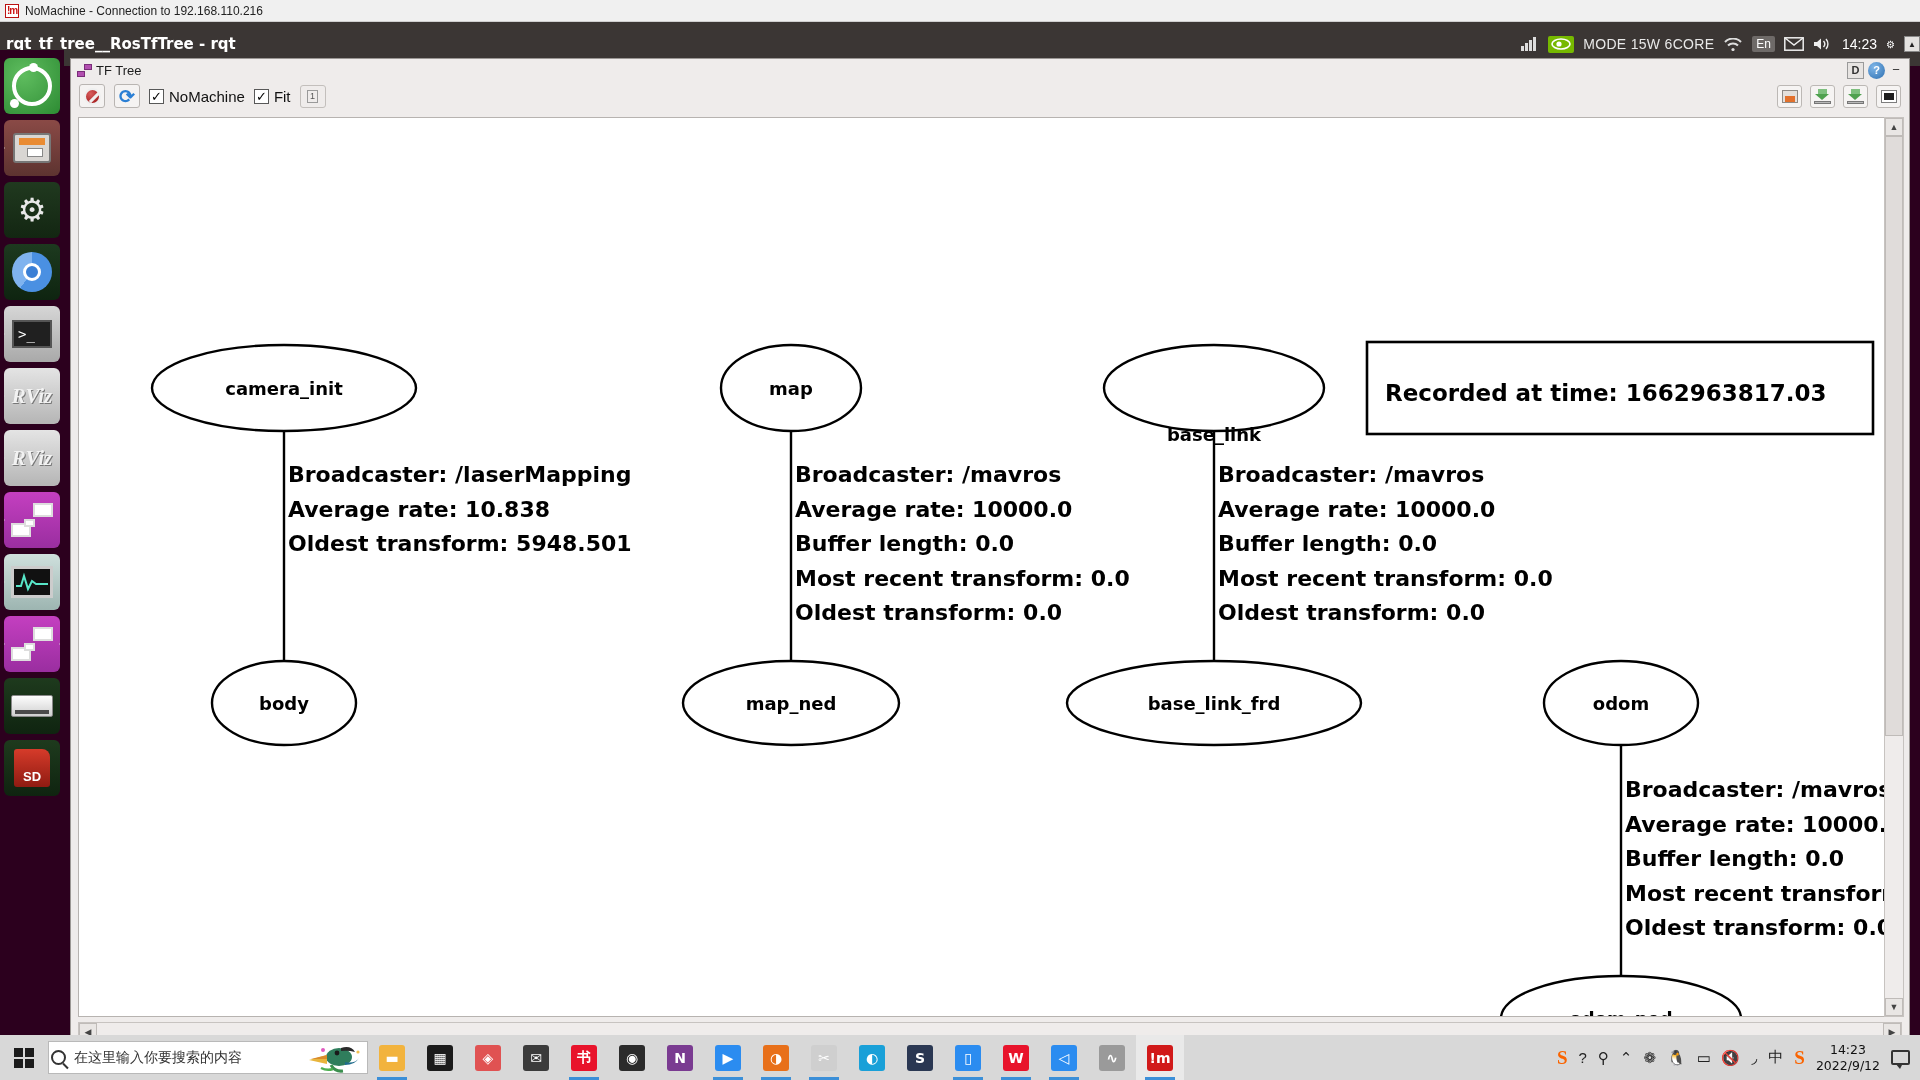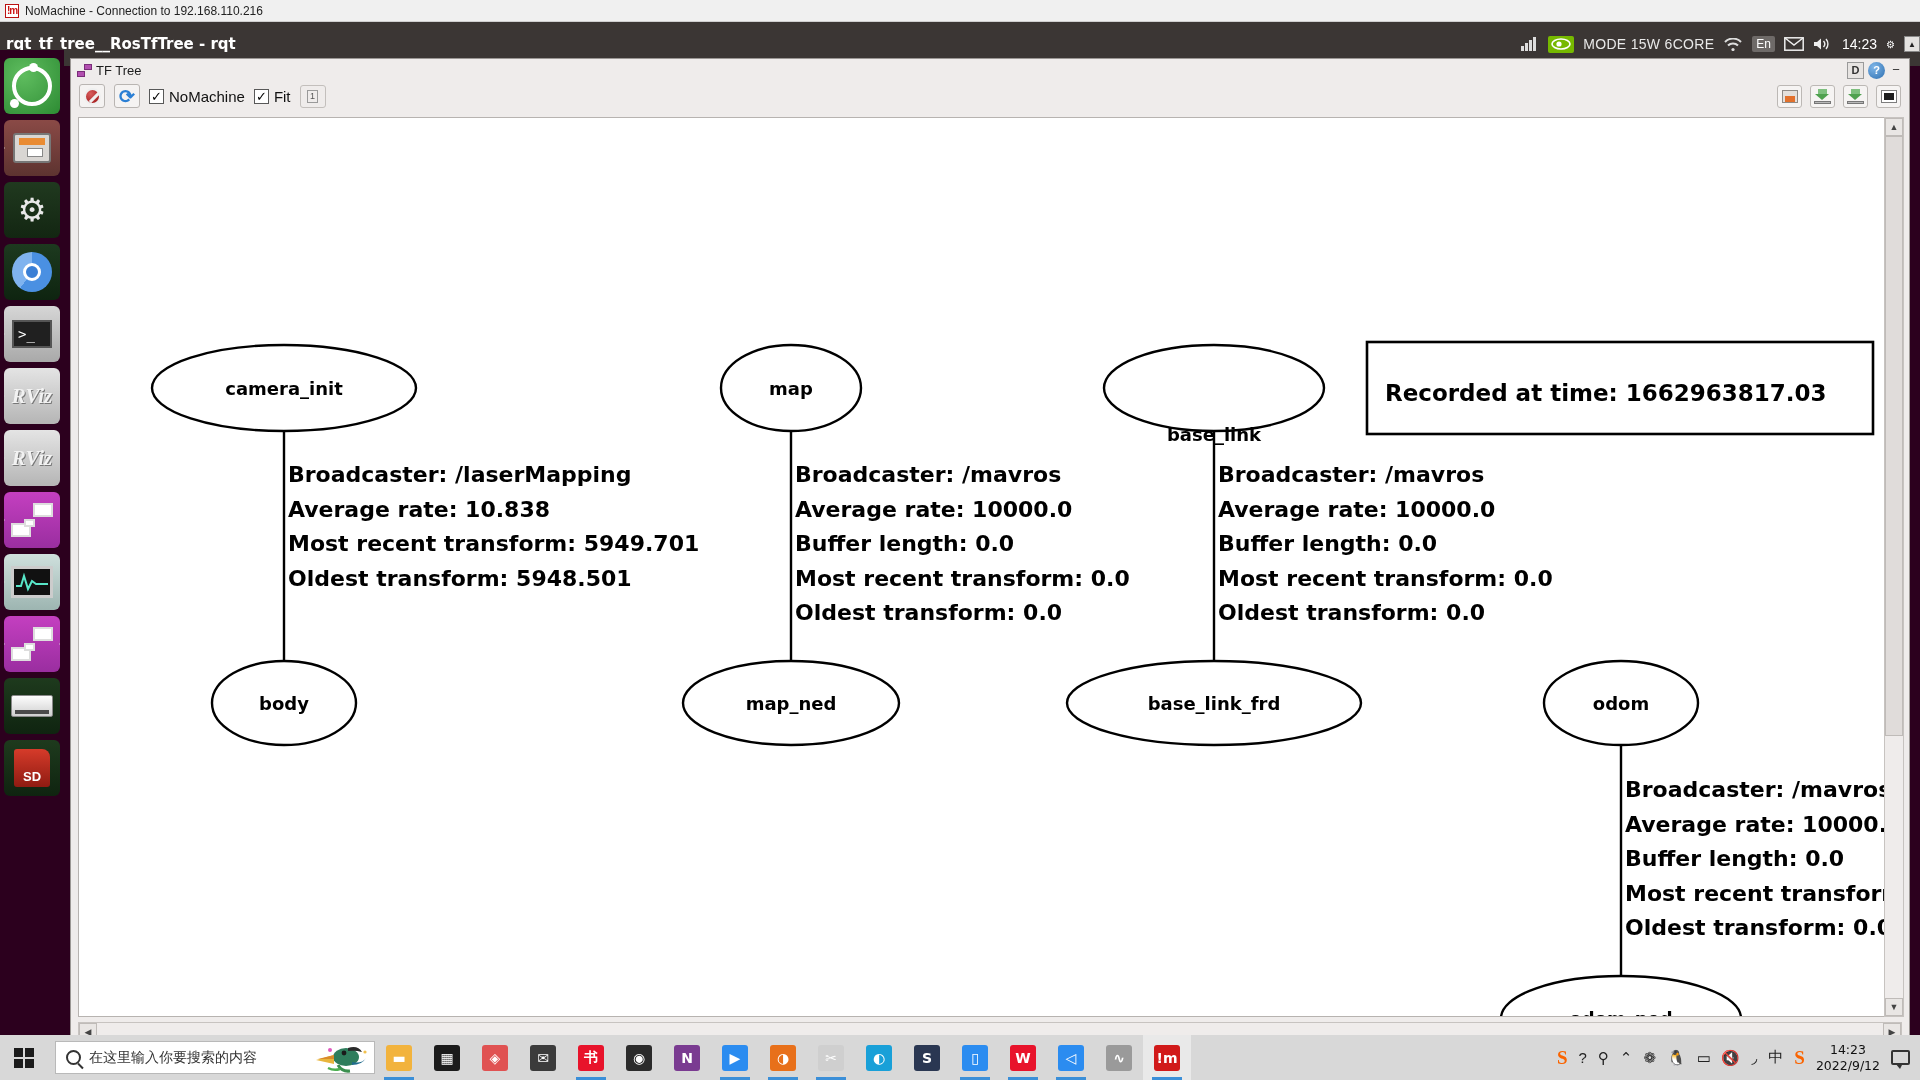--- a/index.html
+++ b/index.html
@@ -255,23 +255,22 @@
   .win-taskbar {
     position: absolute; left: 0; bottom: 0; width: 1920px; height: 45px;
     background: #d8d8d8; display: flex; align-items: center;
   }
   .start-btn { width: 48px; height: 45px; display:flex; align-items:center; justify-content:center; }
   .win-logo { width: 20px; height: 20px; display: grid; grid-template-columns: 1fr 1fr;
               grid-template-rows: 1fr 1fr; gap: 2px; }
   .win-logo i { background: #1b1b1b; display: block; }
   .search-box {
     width: 320px; height: 33px; background: #fff; border: 1px solid #b9b9b9;
-    display: flex; align-items: center; gap: 8px; padding-left: 10px; position: relative;
+    display: flex; align-items: center; gap: 8px; padding-left: 2px; position: relative;
     overflow: hidden;
-    margin-left: 7px;
   }
   .search-ph { font-size: 14px; color: #333; font-family: "DejaVu Sans", sans-serif; }
   .srch-ic { width: 15px; height: 15px; border: 2px solid #333; border-radius: 50%;
              position: relative; }
   .srch-ic::after { content:""; position:absolute; right:-5px; bottom:-4px; width:7px;
                     height:2px; background:#333; transform: rotate(45deg); }
   .bird { position: absolute; right: 4px; top: 2px; width: 62px; height: 30px; }
   .tb-icons { display: flex; align-items: center; height: 45px; }
   .tb-app {
     width: 48px; height: 45px; display: flex; align-items: center; justify-content: center;
@@ -496,21 +495,20 @@
               <ellipse cx="1542" cy="900" rx="120" ry="42" fill="#fff" stroke="#000" stroke-width="2.4"></ellipse>
             </g>
           <g id="boxes-layer">
               <rect x="1288" y="224" width="506" height="92" fill="#fff" stroke="#000" stroke-width="2.6"></rect>
             </g>
         </svg>
         <div id="labels-layer">
             <div class="edge-lbl" style="left: 209px; top: 340px;">
               <div>Broadcaster: /laserMapping</div>
               <div>Average rate: 10.838</div>
-              <div>Most recent transform: 5949.701</div>
               <div>Oldest transform: 5948.501</div>
             </div>
             <div class="edge-lbl" style="left: 716px; top: 340px;">
               <div>Broadcaster: /mavros</div>
               <div>Average rate: 10000.0</div>
               <div>Buffer length: 0.0</div>
               <div>Most recent transform: 0.0</div>
               <div>Oldest transform: 0.0</div>
             </div>
             <div class="edge-lbl" style="left: 1139px; top: 340px;">

